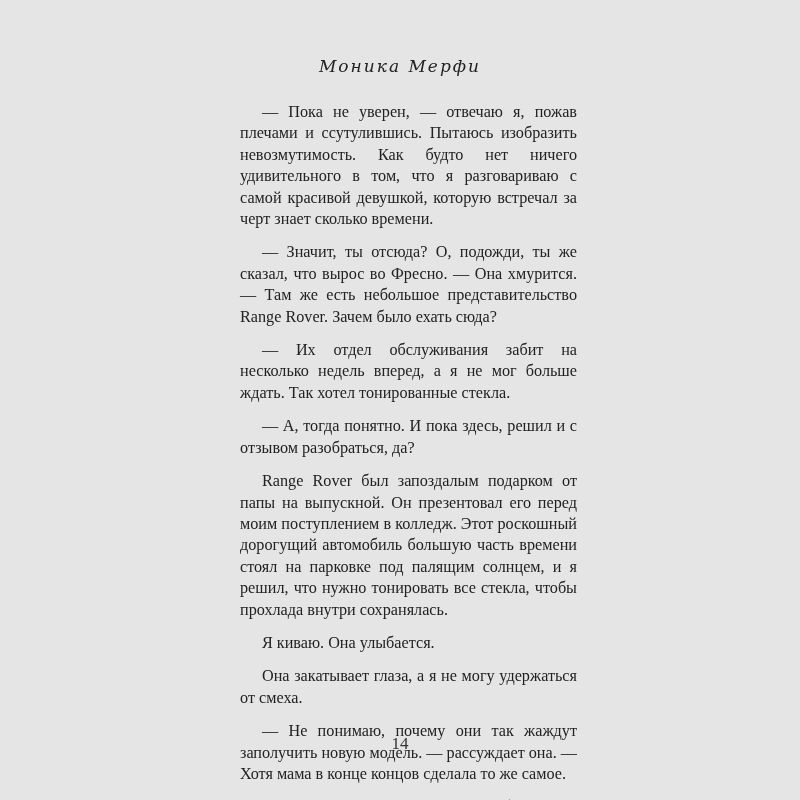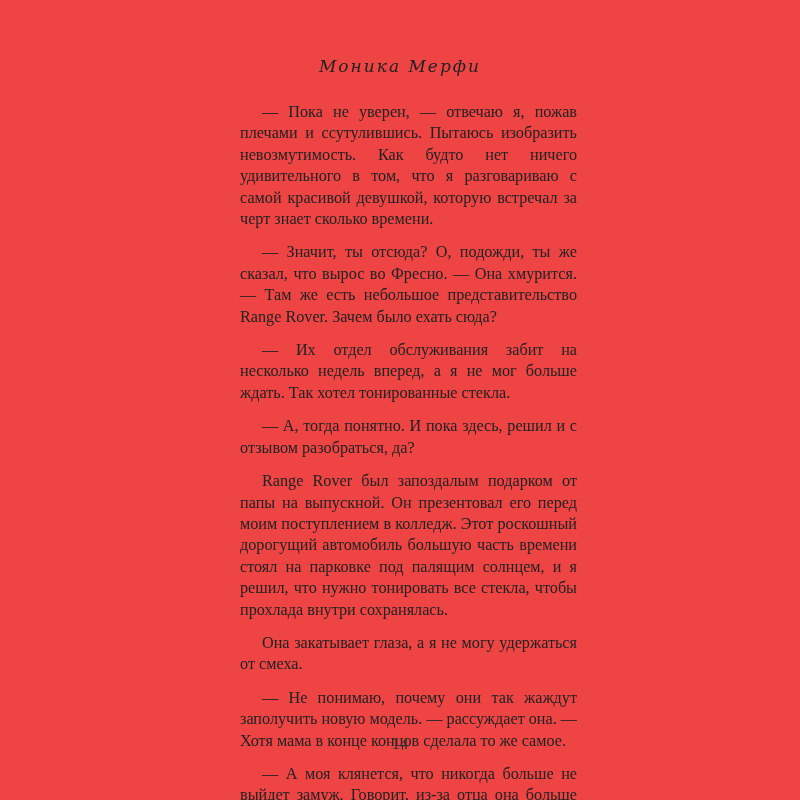--- a/index.html
+++ b/index.html
@@ -1,17 +1,17 @@
 <!DOCTYPE html>
 <html><head>
 <meta charset="utf-8">
 <style>
   html, body { margin: 0; padding: 0; background: #ffffff; }
   body { width: 800px; height: 800px; position: relative; overflow: hidden; }
-  .page { position: absolute; left: 0; top: 0; width: 800px; height: 800px; background: #ef4444; }
+  .page { position: absolute; left: 0; top: 0; width: 800px; height: 800px; background: #e5e5e5; }
   .running-head {
     position: absolute; left: 0; width: 800px; top: 56px; text-align: center;
     font-family: "DejaVu Serif", serif; font-style: italic;
     font-size: 17px; letter-spacing: 2px; color: #222;
   }
   .body-text {
     position: absolute; left: 228px; top: 90px; width: 361px;
     font-family: "Liberation Serif", serif; font-size: 16.2px; line-height: 21.4px;
     color: #222; text-align: justify; hyphens: manual;
   }
@@ -25,19 +25,20 @@
 <body>
 
 <div class="page">
   <div class="running-head">Моника Мерфи</div>
   <div class="body-text">
     <p>— Пока не уверен, — отвечаю я, пожав плечами и ссу­тулившись. Пытаюсь изобразить невозмутимость. Как будто нет ничего удивительного в том, что я разговари­ваю с самой красивой девушкой, которую встречал за черт знает сколько времени.</p>
     <p>— Значит, ты отсюда? О, подожди, ты же сказал, что вырос во Фресно. — Она хмурится. — Там же есть неболь­шое представительство Range Rover. Зачем было ехать сюда?</p>
     <p>— Их отдел обслуживания забит на несколько недель вперед, а я не мог больше ждать. Так хотел тонированные стекла.</p>
     <p>— А, тогда понятно. И пока здесь, решил и с отзывом разобраться, да?</p>
     <p>Range Rover был запоздалым подарком от папы на вы­пускной. Он презентовал его перед моим поступлением в колледж. Этот роскошный дорогущий автомобиль боль­шую часть времени стоял на парковке под палящим солн­цем, и я решил, что нужно тонировать все стекла, чтобы прохлада внутри сохранялась.</p>
+    <p>Я киваю. Она улыбается.</p>
     <p>Она закатывает глаза, а я не могу удержаться от смеха.</p>
     <p>— Не понимаю, почему они так жаждут заполучить новую модель. — рассуждает она. — Хотя мама в конце концов сделала то же самое.</p>
     <p>— А моя клянется, что никогда больше не выйдет за­муж. Говорит, из-за отца она больше не верит в любовь.</p>
 
   </div>
   <div class="page-number">14</div>
 </div>
 
 </body></html>

